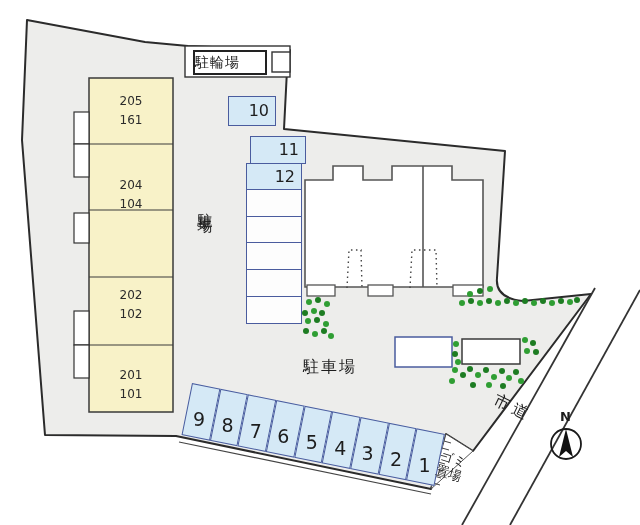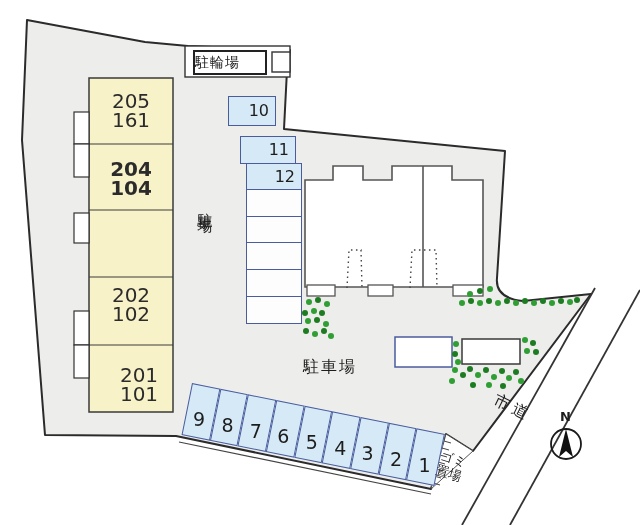--- a/index.html
+++ b/index.html
@@ -3,21 +3,21 @@
 <meta charset="utf-8">
 <style>
   html,body{margin:0;padding:0;background:#fff;}
   #plan{position:relative;width:640px;height:525px;background:#ffffff;overflow:hidden;
         font-family:"DejaVu Sans","Liberation Sans",sans-serif;color:#222;}
   #plan svg{position:absolute;left:0;top:0;z-index:1;}
   .lbl{position:absolute;z-index:3;color:#1d1d1d;white-space:nowrap;}
 
   
   .unit{position:absolute;left:89px;width:84px;display:flex;flex-direction:column;
-        justify-content:center;align-items:center;z-index:3;font-size:20px;line-height:19px;color:#2b2b2b;}
+        justify-content:center;align-items:center;z-index:3;font-size:12px;line-height:19px;color:#2b2b2b;}
 
   
   .bike-box{position:absolute;left:193px;top:50px;width:70px;height:21px;border:2px solid #222;
             background:#fff;z-index:3;display:flex;align-items:center;justify-content:flex-start;
             font-size:14px;letter-spacing:1px;}
 
   
   .cell{position:absolute;box-sizing:border-box;border:1.4px solid #4a5c9e;z-index:2;
         font-size:16px;color:#1d1d1d;}
   .cell .num{position:absolute;right:6px;top:50%;transform:translateY(-54%);}
@@ -158,38 +158,38 @@
   </svg>
 
   <div class="bike-box">
     <span>駐輪場</span>
   </div>
 
   <div class="unit" style="top:78px;height:66px;">
     <span>205</span>
     <span>161</span>
   </div>
-  <div class="unit" style="top:144px;height:70px;font-weight:bold;">
+  <div class="unit" style="top:160px;height:70px;">
     <span>204</span>
     <span>104</span>
   </div>
   <div class="unit" style="top:271px;height:68px;">
     <span>202</span>
     <span>102</span>
   </div>
-  <div class="unit" style="top:345px;height:79px;padding-left:8px;">
+  <div class="unit" style="top:345px;height:79px;">
     <span>201</span>
     <span>101</span>
   </div>
 
   <div class="cell blue" style="left:228px;top:96px;width:48px;height:30px;">
     <span class="num">10</span>
   </div>
 
-  <div class="cell blue" style="left:240px;top:136px;width:56px;height:28px;">
+  <div class="cell blue" style="left:250px;top:136px;width:56px;height:28px;">
     <span class="num">11</span>
   </div>
   <div class="cell blue" style="left:246px;top:162.6px;width:56px;height:28px;">
     <span class="num">12</span>
   </div>
   <div class="cell whitec" style="left:246px;top:189.2px;width:56px;height:28px;"></div>
   <div class="cell whitec" style="left:246px;top:215.8px;width:56px;height:28px;"></div>
   <div class="cell whitec" style="left:246px;top:242.4px;width:56px;height:28px;"></div>
   <div class="cell whitec" style="left:246px;top:269px;width:56px;height:28px;"></div>
   <div class="cell whitec" style="left:246px;top:295.6px;width:56px;height:28px;"></div>

